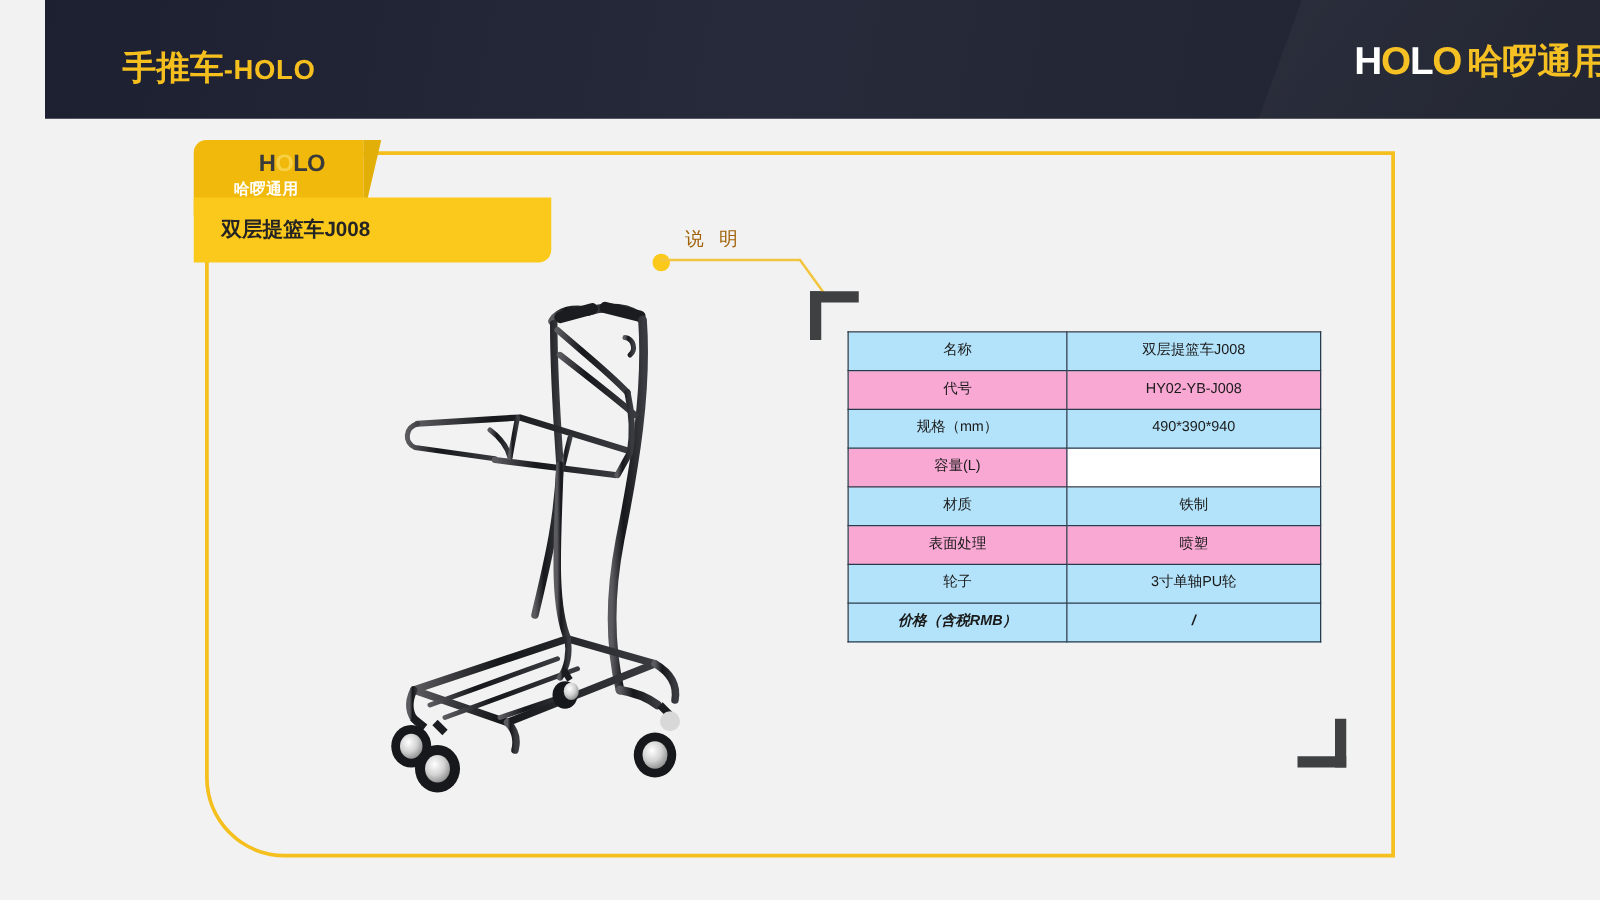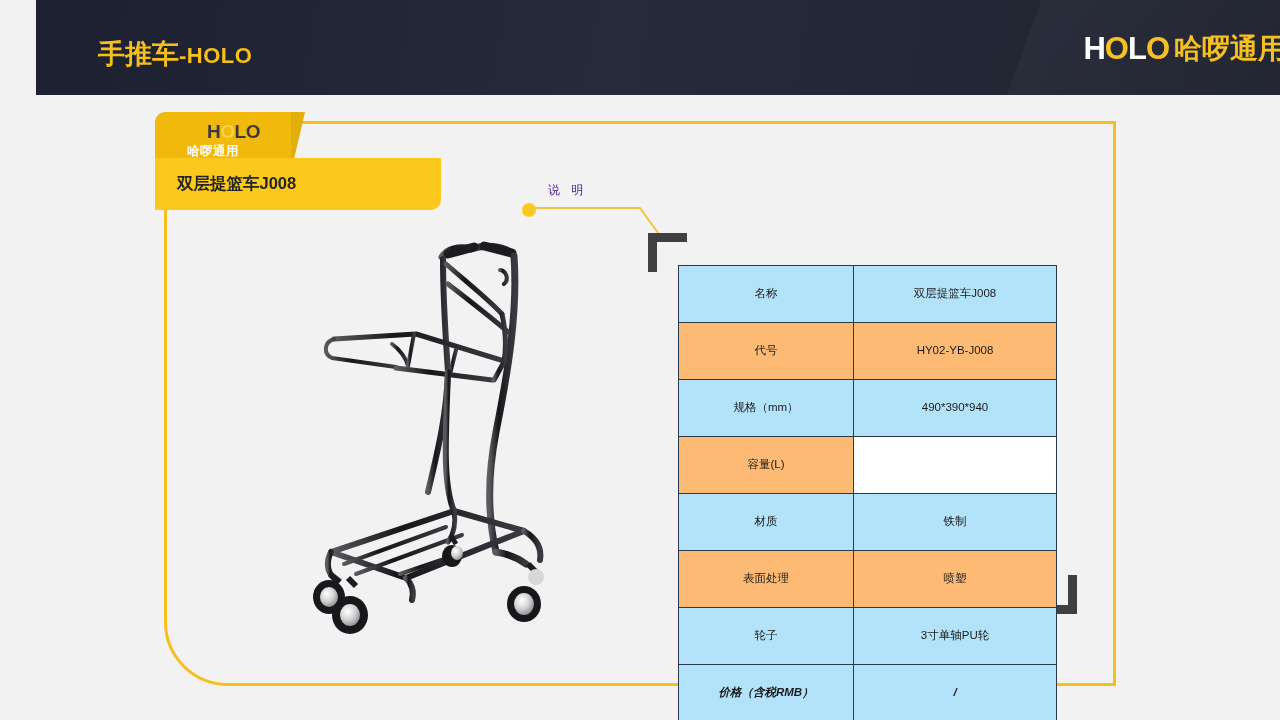--- a/index.html
+++ b/index.html
@@ -133,22 +133,22 @@
     font-weight: bold;
     color: #242424;
     letter-spacing: 0px;
     white-space: nowrap;
   }
 
   
   .callout-label {
     position: absolute;
     left: 548px; top: 182px;
-    font-size: 12px;
-    color: #4c1d95;
+    font-size: 15px;
+    color: #a16207;
     letter-spacing: 4px;
     white-space: nowrap;
   }
   .callout-dot {
     position: absolute;
     left: 522px; top: 203px;
     width: 14px; height: 14px;
     border-radius: 50%;
     background: #fbc91b;
   }
@@ -182,27 +182,27 @@
     border-collapse: collapse;
     font-size: 11.5px;
     color: #1a1a1a;
     table-layout: fixed;
   }
   .spec-table td {
     height: 30px;
     text-align: center;
     vertical-align: middle;
     border: 1px solid #2b3a4a;
-    padding: 13px 4px;
+    padding: 0 4px;
     line-height: 1.2;
   }
   .spec-table td.k { width: 166px; }
   .spec-table td.v { width: 194px; }
   .spec-table tr.blue td { background: #b3e3fa; }
-  .spec-table tr.white td { background: #fdba74; }
+  .spec-table tr.white td { background: #f9a8d4; }
   .spec-table tr.blue td.empty,
   .spec-table tr.white td.empty { background: #ffffff; }
   .spec-table tr.last td { font-weight: bold; font-style: italic; }
 
   
   .product-img {
     position: absolute;
     left: 296px; top: 222px;
     width: 292px; height: 430px;
   }

